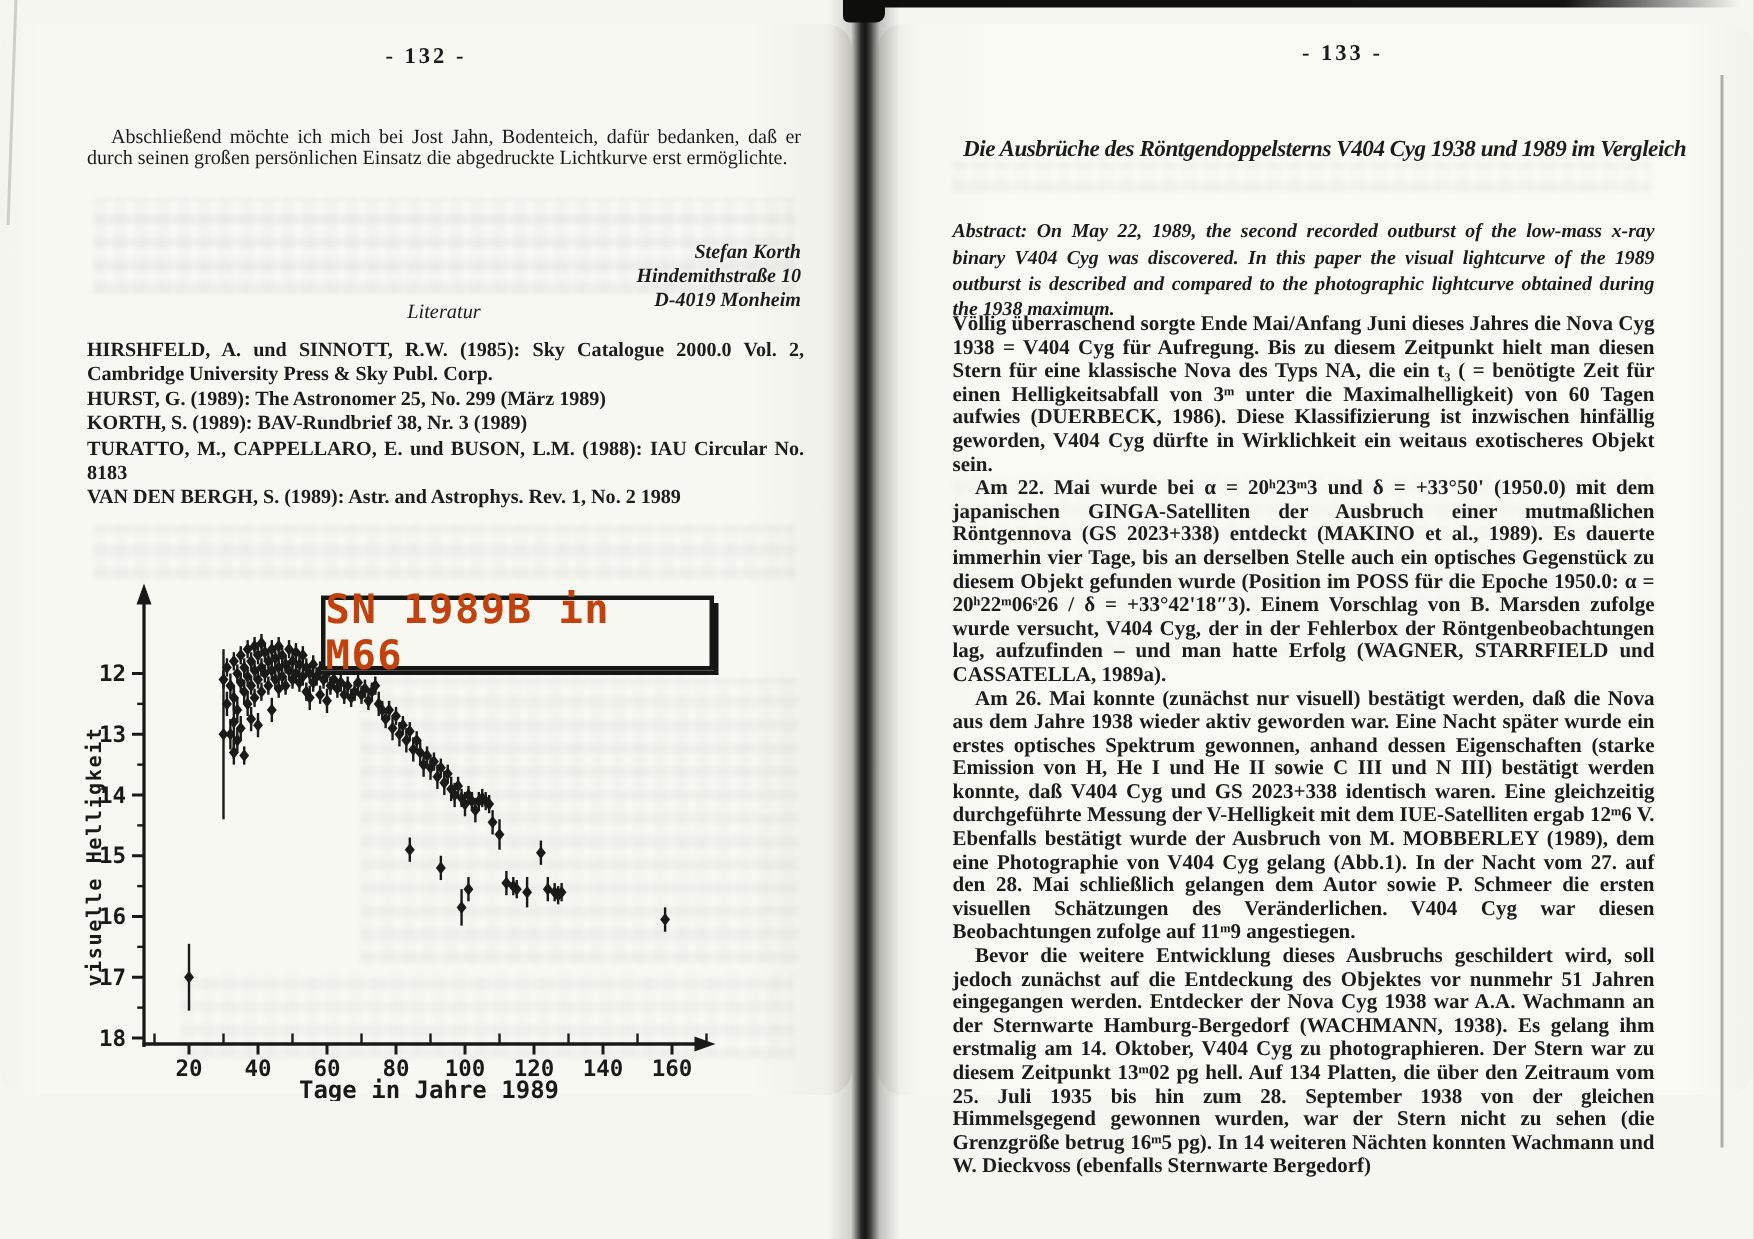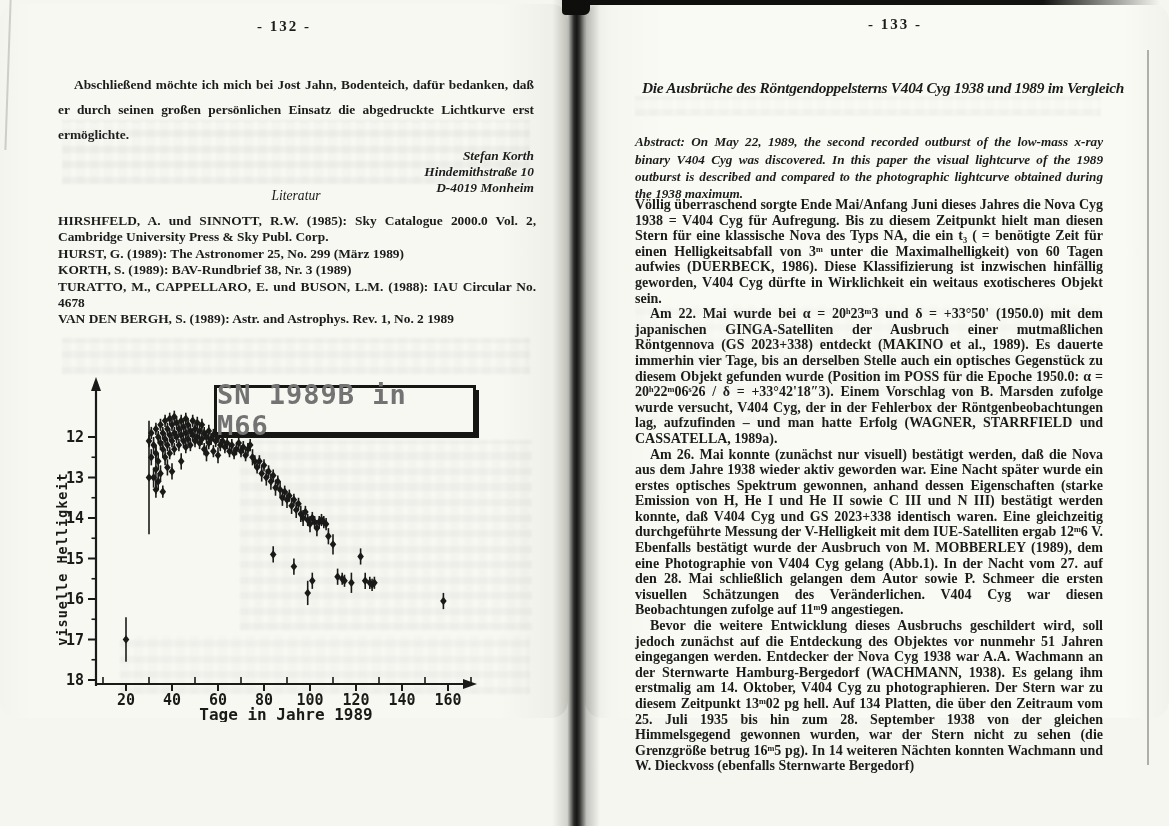--- a/index.html
+++ b/index.html
@@ -1,49 +1,49 @@
 <!DOCTYPE html>
 <html><head>
 <meta charset="utf-8">
 <style>
   html,body{margin:0;padding:0;background:#c9c9c4;}
   .scan{position:relative;width:1169px;height:826px;overflow:hidden;
         background:#f6f6f1;font-family:"Liberation Serif",serif;color:#1c1c1c;}
-  .page{position:absolute;top:4px;height:714px;border-radius:17px;}
+  .page{position:absolute;top:16px;height:714px;border-radius:17px;}
   .page-left{left:0;width:568px;background:linear-gradient(90deg,#f4f4ef 0,#f8f8f3 30px,#f8f8f3 500px,#efefe9 555px,#e2e2da 568px);}
   .page-right{left:585px;width:584px;background:linear-gradient(90deg,#e8e8e1 0,#f6f6f0 26px,#fafaf4 80px,#fafaf4 540px,#f2f2ec 584px);}
   .gutter{position:absolute;left:552px;top:0;width:48px;height:826px;z-index:5;
     background:linear-gradient(90deg,rgba(40,40,38,0) 0%,rgba(40,40,38,.18) 32%,rgba(22,22,20,.92) 46%,#161614 52%,rgba(22,22,20,.85) 58%,rgba(40,40,38,.25) 72%,rgba(40,40,38,0) 100%);}
   .gutter-top{position:absolute;left:562px;top:0;width:28px;height:15px;background:#0e0e0c;z-index:6;border-radius:0 0 6px 4px;}
   .topbar-right{position:absolute;left:575px;top:0;width:585px;height:5px;z-index:6;
     background:linear-gradient(90deg,#0e0e0c 0%,#131311 80%,rgba(19,19,17,0) 100%);}
   .edge-right{position:absolute;left:1147px;top:50px;width:2px;height:715px;background:rgba(70,70,66,.4);z-index:4;}
   .edge-left{position:absolute;left:7px;top:0;width:2px;height:150px;background:rgba(90,90,85,.25);transform:rotate(2deg);z-index:4;}
 
   .pageno{position:absolute;width:100%;text-align:center;font-size:15px;font-weight:bold;letter-spacing:2px;}
 
   
-  .ack{position:absolute;left:58px;top:55px;width:476px;font-size:13.4px;font-weight:bold;
-       line-height:25px;text-align:justify;text-indent:16px;}
+  .ack{position:absolute;left:58px;top:55px;width:476px;font-size:13.4px;font-weight:normal;
+       line-height:14px;text-align:justify;text-indent:16px;}
   .sig{position:absolute;left:58px;top:128px;width:476px;text-align:right;
        font-size:13.4px;font-weight:bold;font-style:italic;line-height:16px;margin-top:16px;}
   .lit-head{position:absolute;left:58px;top:184px;width:476px;text-align:center;
        font-size:13.6px;font-weight:normal;font-style:italic;}
   .refs{position:absolute;left:58px;top:209px;width:478px;font-size:13.4px;font-weight:bold;
        line-height:16.4px;text-align:justify;}
   .caption{position:absolute;left:56px;top:716px;width:482px;font-size:13.4px;font-weight:bold;
        font-style:italic;line-height:17.6px;text-align:justify;}
 
   
   .figure{position:absolute;left:56px;top:370px;width:456px;height:348px;z-index:2;}
   .figure svg{position:absolute;left:0;top:0;}
   .chart-titlebox{position:absolute;left:158px;top:11px;width:256px;height:44px;z-index:3;
       background:#f8f8f3;border:3px solid #161614;box-shadow:4px 4px 0 -1px #161614;
       display:flex;align-items:center;justify-content:center;
-      font-family:"DejaVu Sans Mono",monospace;font-weight:bold;font-size:27px;letter-spacing:1px;color:#737373;}
+      font-family:"DejaVu Sans Mono",monospace;font-weight:bold;font-size:27px;letter-spacing:1px;color:#c2410c;}
 
   
   .title-r{position:absolute;left:46px;top:64px;width:476px;font-size:15.4px;font-weight:bold;
       font-style:italic;white-space:nowrap;letter-spacing:-0.3px;}
   .abstract{position:absolute;left:50px;top:116px;width:468px;font-size:13.2px;font-weight:bold;
       font-style:italic;line-height:17.4px;text-align:justify;}
   .bodyflow{position:absolute;left:50px;top:193px;width:468px;font-size:14px;font-weight:bold;
       line-height:15.6px;text-align:justify;}
   .bodyflow p{margin:0;}
   .bodyflow p.indent{text-indent:15px;}
@@ -69,21 +69,21 @@
       <div>Hindemithstraße 10</div>
       <div>D-4019 Monheim</div>
     </div>
 
     <div class="lit-head">Literatur</div>
 
     <div class="refs">
       <div>HIRSHFELD, A. und SINNOTT, R.W. (1985): Sky Catalogue 2000.0 Vol. 2, Cambridge University Press &amp; Sky Publ. Corp.</div>
       <div>HURST, G. (1989): The Astronomer 25, No. 299 (März 1989)</div>
       <div>KORTH, S. (1989): BAV-Rundbrief 38, Nr. 3 (1989)</div>
-      <div>TURATTO, M., CAPPELLARO, E. und BUSON, L.M. (1988): IAU Circular No. 4678</div>
+      <div>TURATTO, M., CAPPELLARO, E. und BUSON, L.M. (1988): IAU Circular No. 8183</div>
       <div>VAN DEN BERGH, S. (1989): Astr. and Astrophys. Rev. 1, No. 2 1989</div>
     </div>
 
     <figure class="figure" style="margin:0;">
       <svg id="lc-svg" width="456" height="348" viewBox="0 0 456 348">
           <line x1="40" y1="312" x2="40" y2="12" stroke="#1a1a18" stroke-width="2.2"></line>
           <polygon points="35,17 45,17 40,3" fill="#1a1a18"></polygon>
           <line x1="39" y1="310" x2="410" y2="310" stroke="#1a1a18" stroke-width="2.2"></line>
           <polygon points="407,305 407,315 421,310" fill="#1a1a18"></polygon>
           <line x1="32" y1="63" x2="40" y2="63" stroke="#1a1a18" stroke-width="2"></line>

